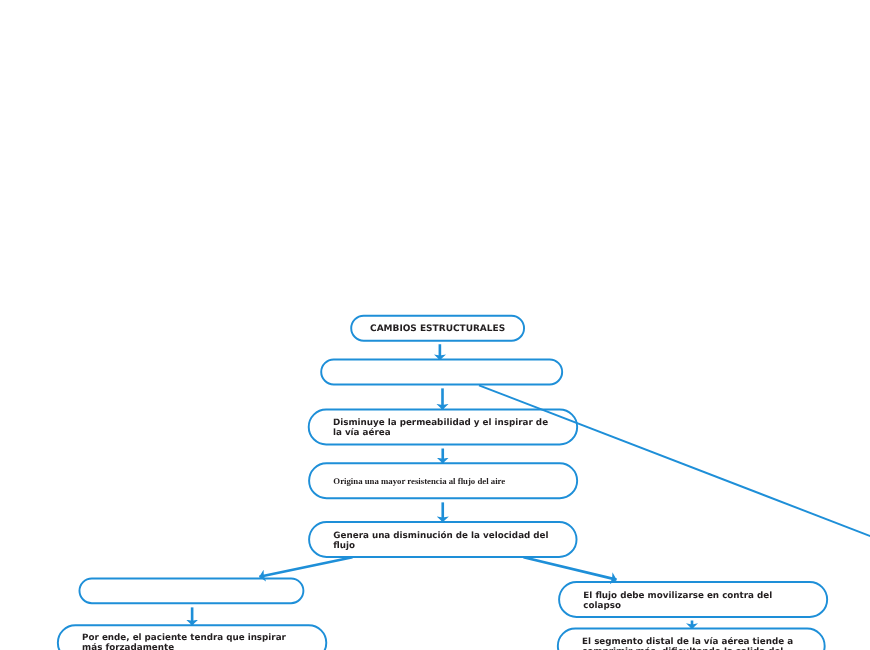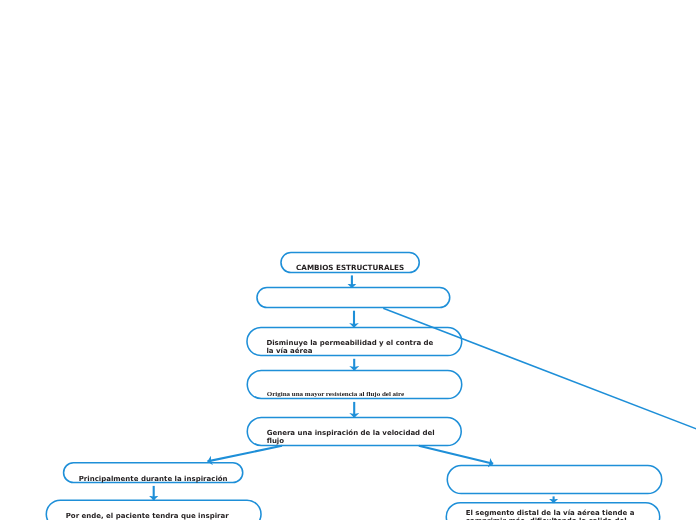--- a/index.html
+++ b/index.html
@@ -8,21 +8,21 @@
     width:696px;height:520px;background:#ffffff;overflow:hidden;
     font-family:"DejaVu Sans",sans-serif;
     -webkit-font-smoothing:antialiased;
   }
   #canvas{position:relative;width:696px;height:520px;overflow:hidden;background:#ffffff;}
   svg.links{position:absolute;left:0;top:0;width:696px;height:520px;overflow:visible;}
   .node{
     position:absolute;box-sizing:border-box;
     border:1.55px solid transparent;border-radius:999px;background:transparent;
     color:#231f20;font-weight:bold;font-size:7px;line-height:8px;
-    display:flex;align-items:flex-end;
+    display:flex;align-items:center;
   }
   svg.shapes{position:absolute;left:0;top:0;width:696px;height:520px;}
   .node .txt{display:block;width:100%;}
   .n-center .txt{text-align:center;}
 </style>
 </head>
 <body>
 
 <div id="canvas">
 
@@ -60,37 +60,37 @@
       <line x1="383.2" y1="308.3" x2="742.0" y2="446.5"></line>
     </g>
   </svg>
 
   <div class="node n-center" style="left:280.2px;top:251.8px;width:139.8px;height:21.5px;font-size:7.2px;padding:0 6px;">
     <span class="txt">CAMBIOS ESTRUCTURALES</span>
   </div>
 
 
   <div class="node" style="left:246.2px;top:326.8px;width:216.3px;height:29.5px;padding:0 19.2px;">
-    <span class="txt">Disminuye la permeabilidad y el contra de la vía aérea</span>
+    <span class="txt">Disminuye la permeabilidad y el inspirar de la vía aérea</span>
   </div>
 
   <div class="node" style="left:246.5px;top:369.8px;width:216px;height:29.5px;padding:0 19.2px;font-family:Liberation Serif, serif;">
     <span class="txt">Origina una mayor resistencia al flujo del aire</span>
   </div>
 
   <div class="node" style="left:246.5px;top:416.8px;width:215.5px;height:29.5px;padding:0 19.2px;">
-    <span class="txt">Genera una inspiración de la velocidad del flujo</span>
+    <span class="txt">Genera una disminución de la velocidad del flujo</span>
   </div>
 
-  <div class="node n-center" style="left:62.8px;top:462.0px;width:180.7px;height:21.6px;padding:0 8px;">
-    <span class="txt">Principalmente durante la inspiración</span>
-  </div>
 
   <div class="node" style="left:45.5px;top:499.4px;width:216.3px;height:29.6px;padding:0 19.2px;">
     <span class="txt">Por ende, el paciente tendra que inspirar más forzadamente</span>
   </div>
 
+  <div class="node" style="left:446.5px;top:464.8px;width:216px;height:29.5px;padding:0 19.2px;">
+    <span class="txt">El flujo debe movilizarse en contra del colapso</span>
+  </div>
 
   <div class="node" style="left:445.5px;top:502px;width:215px;height:29.5px;padding:6.0px 19.2px 0;align-items:flex-start;overflow:hidden;">
     <span class="txt">El segmento distal de la vía aérea tiende a comprimir más, dificultando la salida del aire</span>
   </div>
 
 </div>
 
 </body></html>

